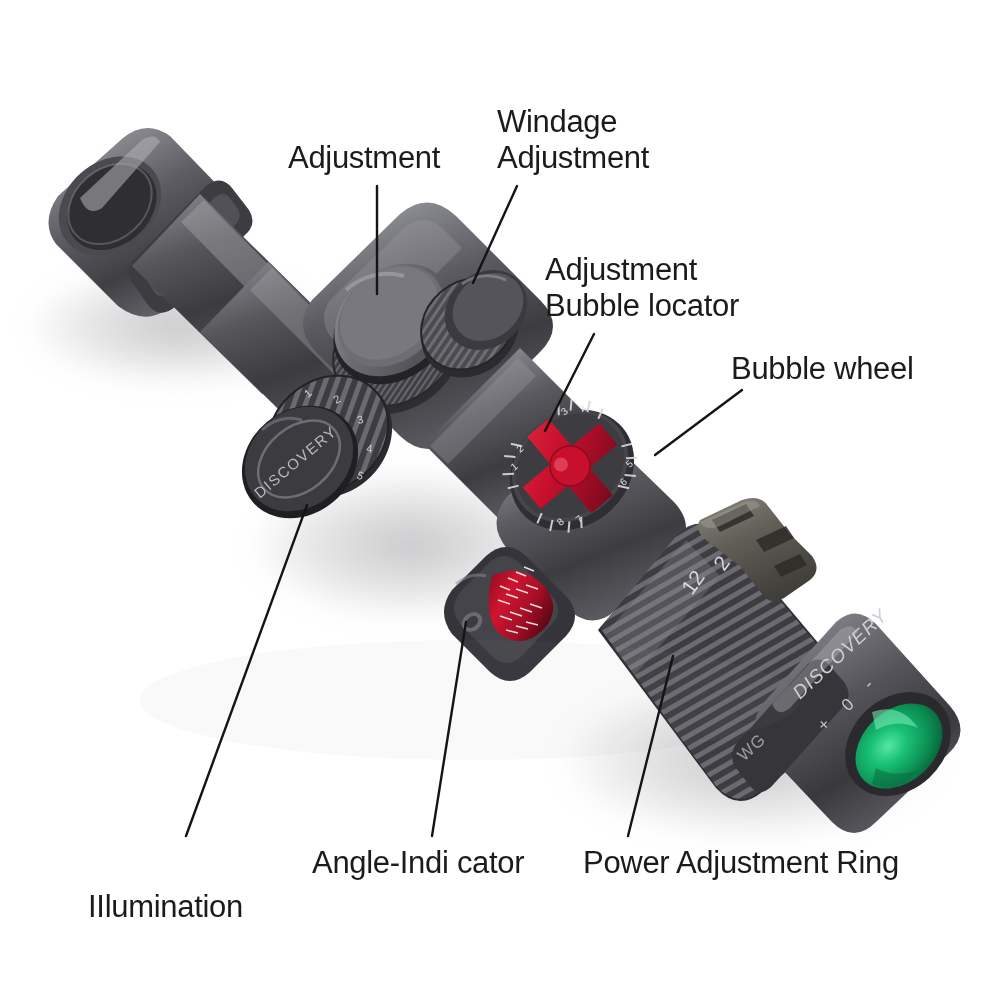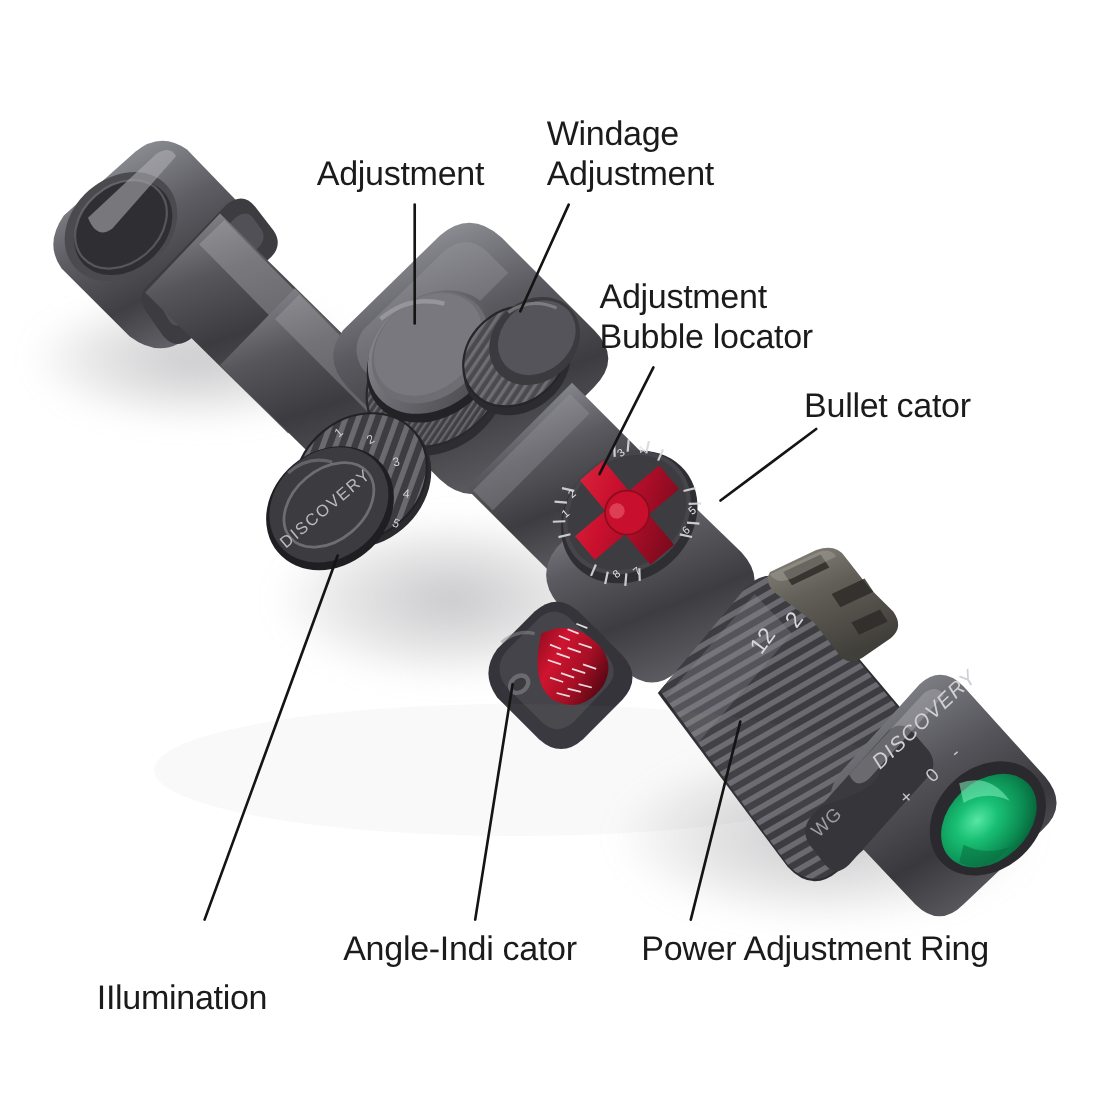--- a/index.html
+++ b/index.html
@@ -327,21 +327,21 @@
       <line x1="673" y1="656" x2="628" y2="836"></line>
     </g>
   </svg>
 
   <div class="label lbl-elev"><br><span>Adjustment</span></div>
 
   <div class="label lbl-wind"><span>Windage</span><br><span>Adjustment</span></div>
 
   <div class="label lbl-horiz"><span>Adjustment</span><br><span>Bubble locator</span></div>
 
-  <div class="label lbl-bullet"><span>Bullet cator</span></div>
+  <div class="label lbl-bullet"><span>Bubble wheel</span></div>
 
   <div class="label lbl-illum"><span>IIlumination</span></div>
 
   <div class="label lbl-angle"><span>Angle-Indi cator</span></div>
 
   <div class="label lbl-power"><span>Power Adjustment Ring</span></div>
 
 </div>
 
 </body></html>

